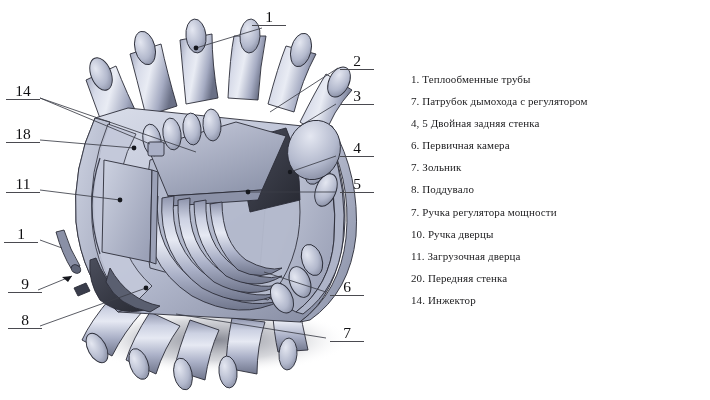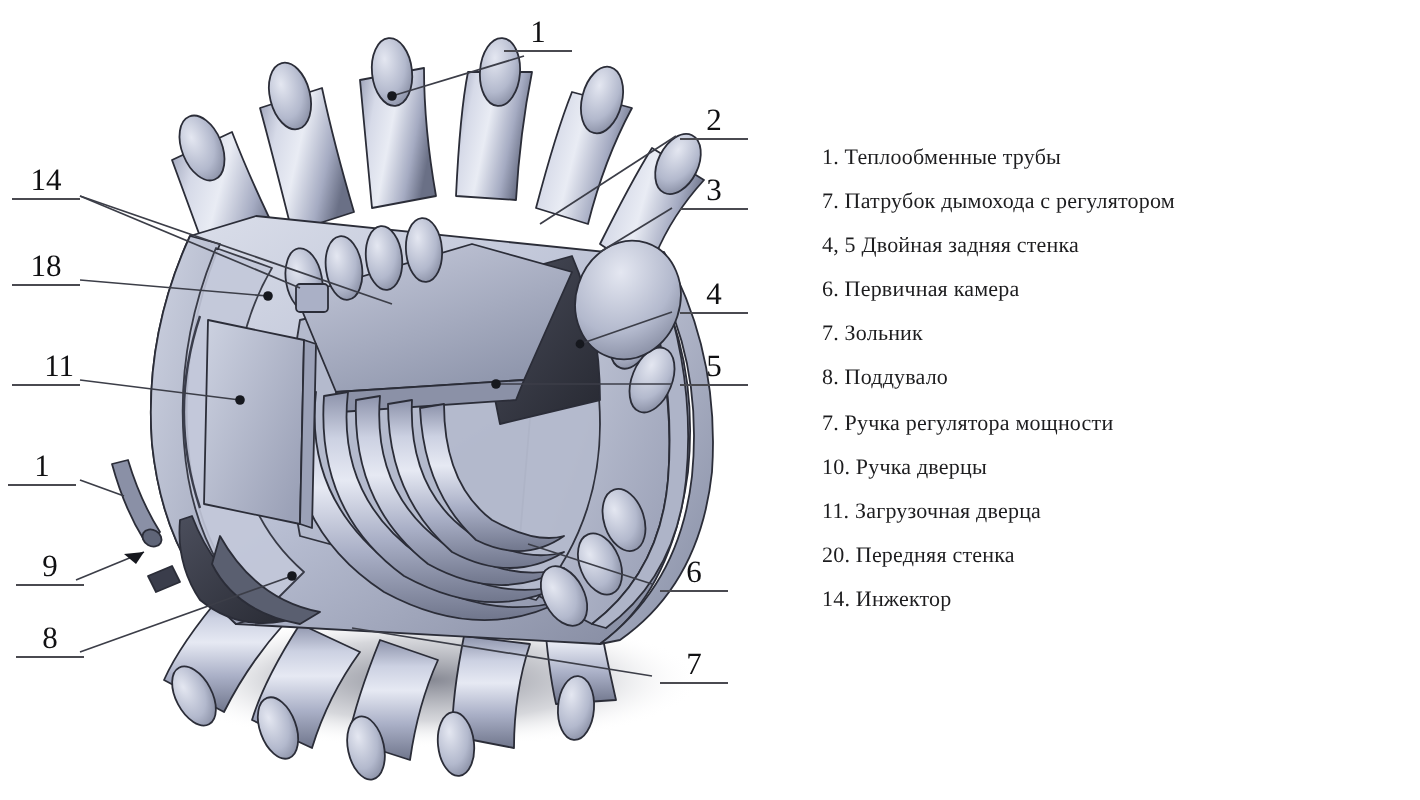--- a/index.html
+++ b/index.html
@@ -231,21 +231,21 @@
     </svg>
 
     <div class="callout cl" style="left:6px;  top:84px;">
       <span class="num">14</span>
       <span class="rule"></span>
     </div>
     <div class="callout cl" style="left:6px;  top:127px;">
       <span class="num">18</span>
       <span class="rule"></span>
     </div>
-    <div class="callout cl" style="left:6px;  top:177px;text-align:right;">
+    <div class="callout cl" style="left:6px;  top:177px;">
       <span class="num">11</span>
       <span class="rule"></span>
     </div>
     <div class="callout cl" style="left:4px;  top:227px;">
       <span class="num">1</span>
       <span class="rule"></span>
     </div>
     <div class="callout cl" style="left:8px;  top:277px;">
       <span class="num">9</span>
       <span class="rule"></span>

